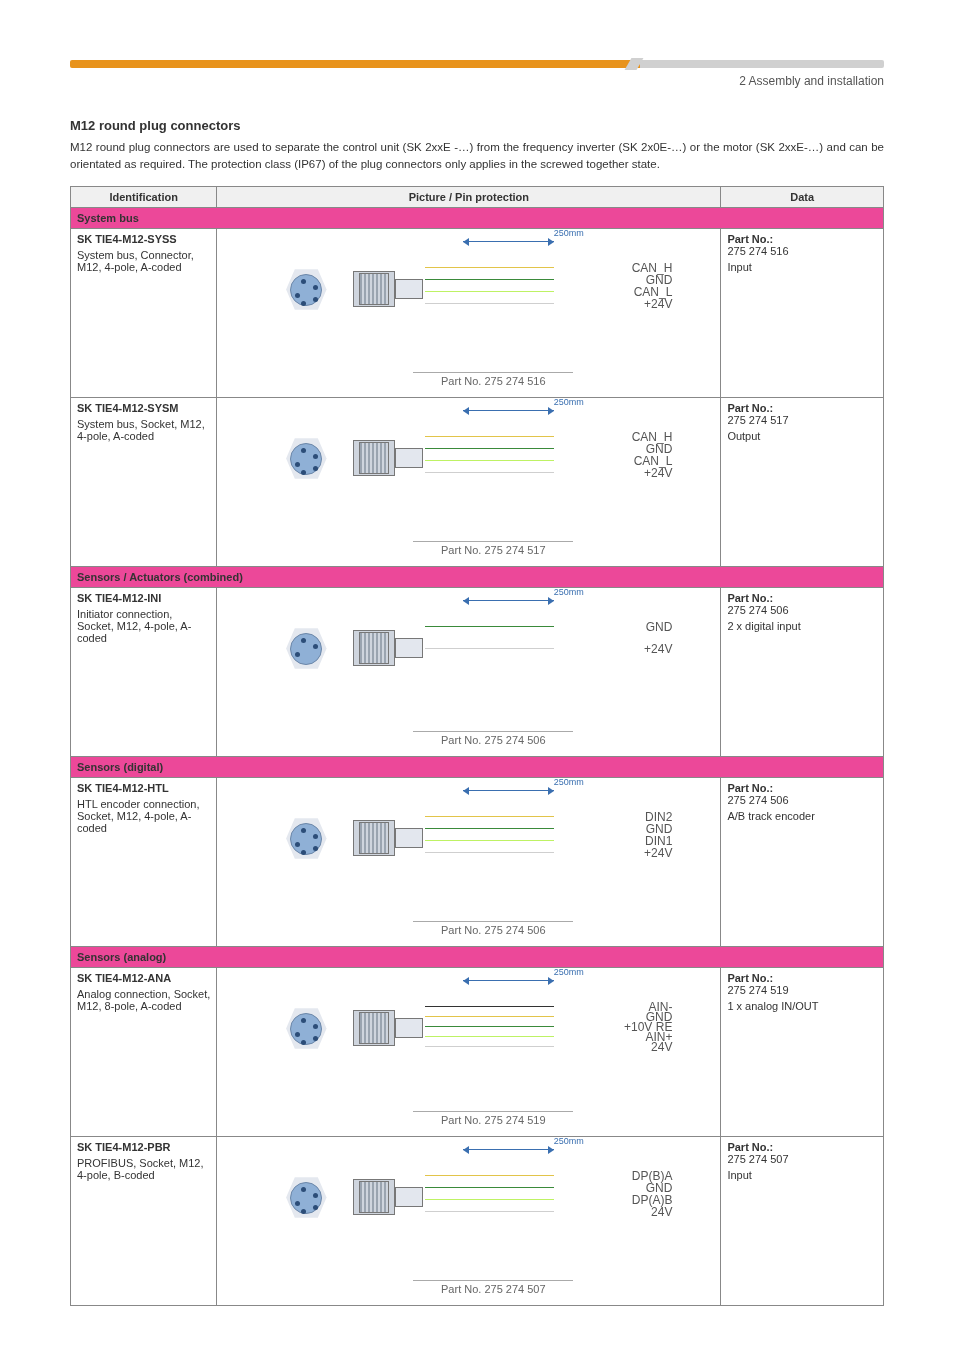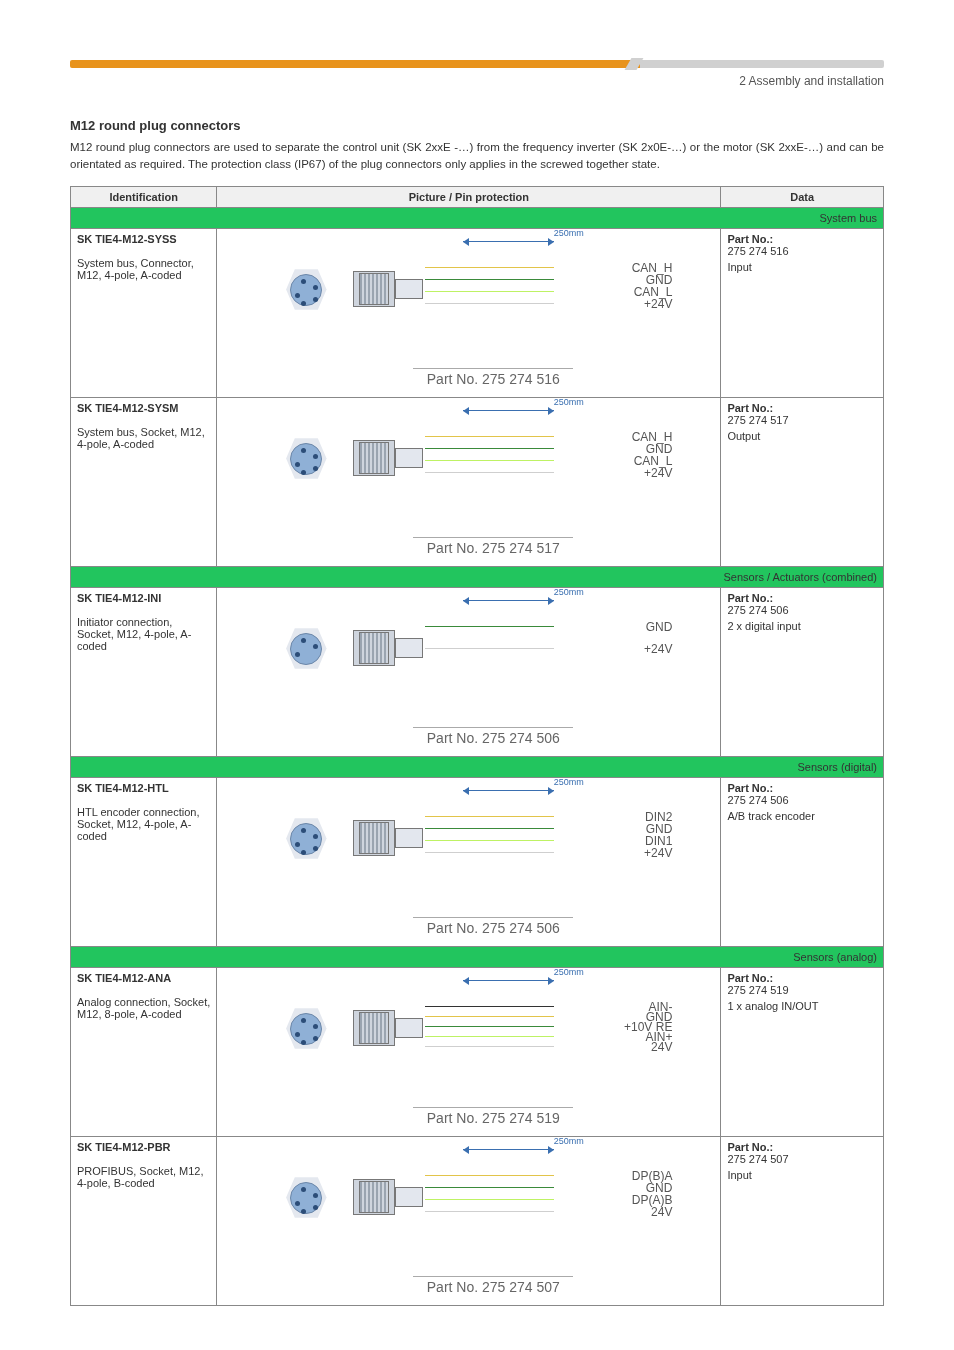--- a/index.html
+++ b/index.html
@@ -7,46 +7,46 @@
   .page { padding: 60px 70px 40px 70px; }
   .top-bar { height: 8px; background: linear-gradient(to right, #e8931c 0%, #e8931c 70%, #d0d0d0 70%, #d0d0d0 100%); border-radius: 2px; margin-bottom: 6px; position: relative; }
   .top-bar::after { content:""; position:absolute; right:30%; top:-2px; width:12px; height:12px; background:#d0d0d0; transform: skewX(-30deg); }
   .header-right { text-align: right; font-size: 12px; color: #555; margin-bottom: 30px; }
   .section-title { font-size: 14px; font-weight: bold; margin-bottom: 6px; }
   .section-sub { font-size: 13px; font-weight: bold; margin-top: 6px; margin-bottom: 6px; }
   .body-text { font-size: 11.5px; line-height: 1.5; text-align: justify; margin-bottom: 12px; }
   table.main { width: 100%; border-collapse: collapse; table-layout: fixed; }
   table.main th, table.main td { border: 1px solid #888; padding: 4px 6px; vertical-align: top; font-size: 11px; }
   table.main th { background: #f0f0f0; font-weight: bold; text-align: center; }
-  .cat-row td { background: #22c55e; font-weight: normal; font-size: 11px; padding: 3px 6px; text-align: right; }
+  .cat-row td { background: #ec4899; font-weight: bold; font-size: 11px; padding: 3px 6px; }
   .col-id { width: 18%; }
   .col-pic { width: 62%; }
   .col-data { width: 20%; }
   .cell-id .pname { font-weight: bold; display:block; }
-  .cell-id .pdesc { display:block; margin-top:12px; }
+  .cell-id .pdesc { display:block; margin-top:4px; }
   .pic-cell { position: relative; height: 160px; }
   .connector-face { position:absolute; left:60px; top:34px; width:46px; height:46px; }
   .hex { width:46px; height:46px; background:#e4e8ef; clip-path: polygon(25% 6%, 75% 6%, 94% 50%, 75% 94%, 25% 94%, 6% 50%); display:flex; align-items:center; justify-content:center; }
   .hex .circ { width:32px; height:32px; border-radius:50%; background:#8fb0d6; border:1px solid #6b86a8; position:relative; }
   .connector-side { position:absolute; left:130px; top:28px; width:110px; height:56px; }
   .side-body { position:absolute; left:0; top:10px; width:42px; height:36px; background:#cfd5de; border:1px solid #777; }
   .side-hatch { position:absolute; left:6px; top:12px; width:30px; height:32px; background: repeating-linear-gradient(90deg,#9aa4b0 0,#9aa4b0 2px,#cfd5de 2px,#cfd5de 4px); border:1px solid #777;}
   .side-nose { position:absolute; left:42px; top:18px; width:28px; height:20px; background:#e3e7ee; border:1px solid #777; }
   .wires { position:absolute; left:240px; top:20px; right:40px; bottom:40px; }
   .wire-dim { position:absolute; left:0; top:-12px; right:120px; height:14px; border-top:1px solid #3a6fb0; }
   .wire-dim::before,.wire-dim::after{content:"";position:absolute;top:-4px;width:0;height:0;border-top:4px solid transparent;border-bottom:4px solid transparent;}
   .wire-dim::before{left:0;border-right:6px solid #3a6fb0;}
   .wire-dim::after{right:0;border-left:6px solid #3a6fb0;}
   .wire-dim-label{position:absolute; left:50%; top:-25px; transform:translateX(-50%); font-size:9px; color:#3a6fb0;}
   .wire-line { position:absolute; left:0; height:1px; right:120px; }
   .wire-line .tag { position:absolute; right:-118px; top:-6px; font-size:12px; color:#555; white-space:nowrap; }
   .wire-line::before{content:"";position:absolute;left:-38px;top:0;height:1px;width:38px;background:inherit; transform-origin:right center; }
   .col-yellow{background:#e2c44a;} .col-brown{background:#bef264;} .col-green{background:#3a8a3a;} .col-white{background:#cfcfcf;}
   .col-black{background:#333;}
-  .bot-part { position:absolute; left:190px; bottom:6px; font-size:14px; color:#666; border-top:1px solid #aaa; padding-top:2px; width:160px; text-align:center;}
+  .bot-part { position:absolute; left:190px; bottom:6px; font-size:11px; color:#666; border-top:1px solid #aaa; padding-top:2px; width:160px; text-align:center;}
   .data-cell .pno { font-weight:bold; display:block; }
   .data-cell .ptxt { display:block; }
   .data-cell .pval { display:block; margin-top:4px; }
   .pin { position:absolute; width:5px; height:5px; border-radius:50%; background:#2c4d78; }
 </style>
 </head>
 <body>
 
 <div class="page">
   <div class="top-bar"></div>

